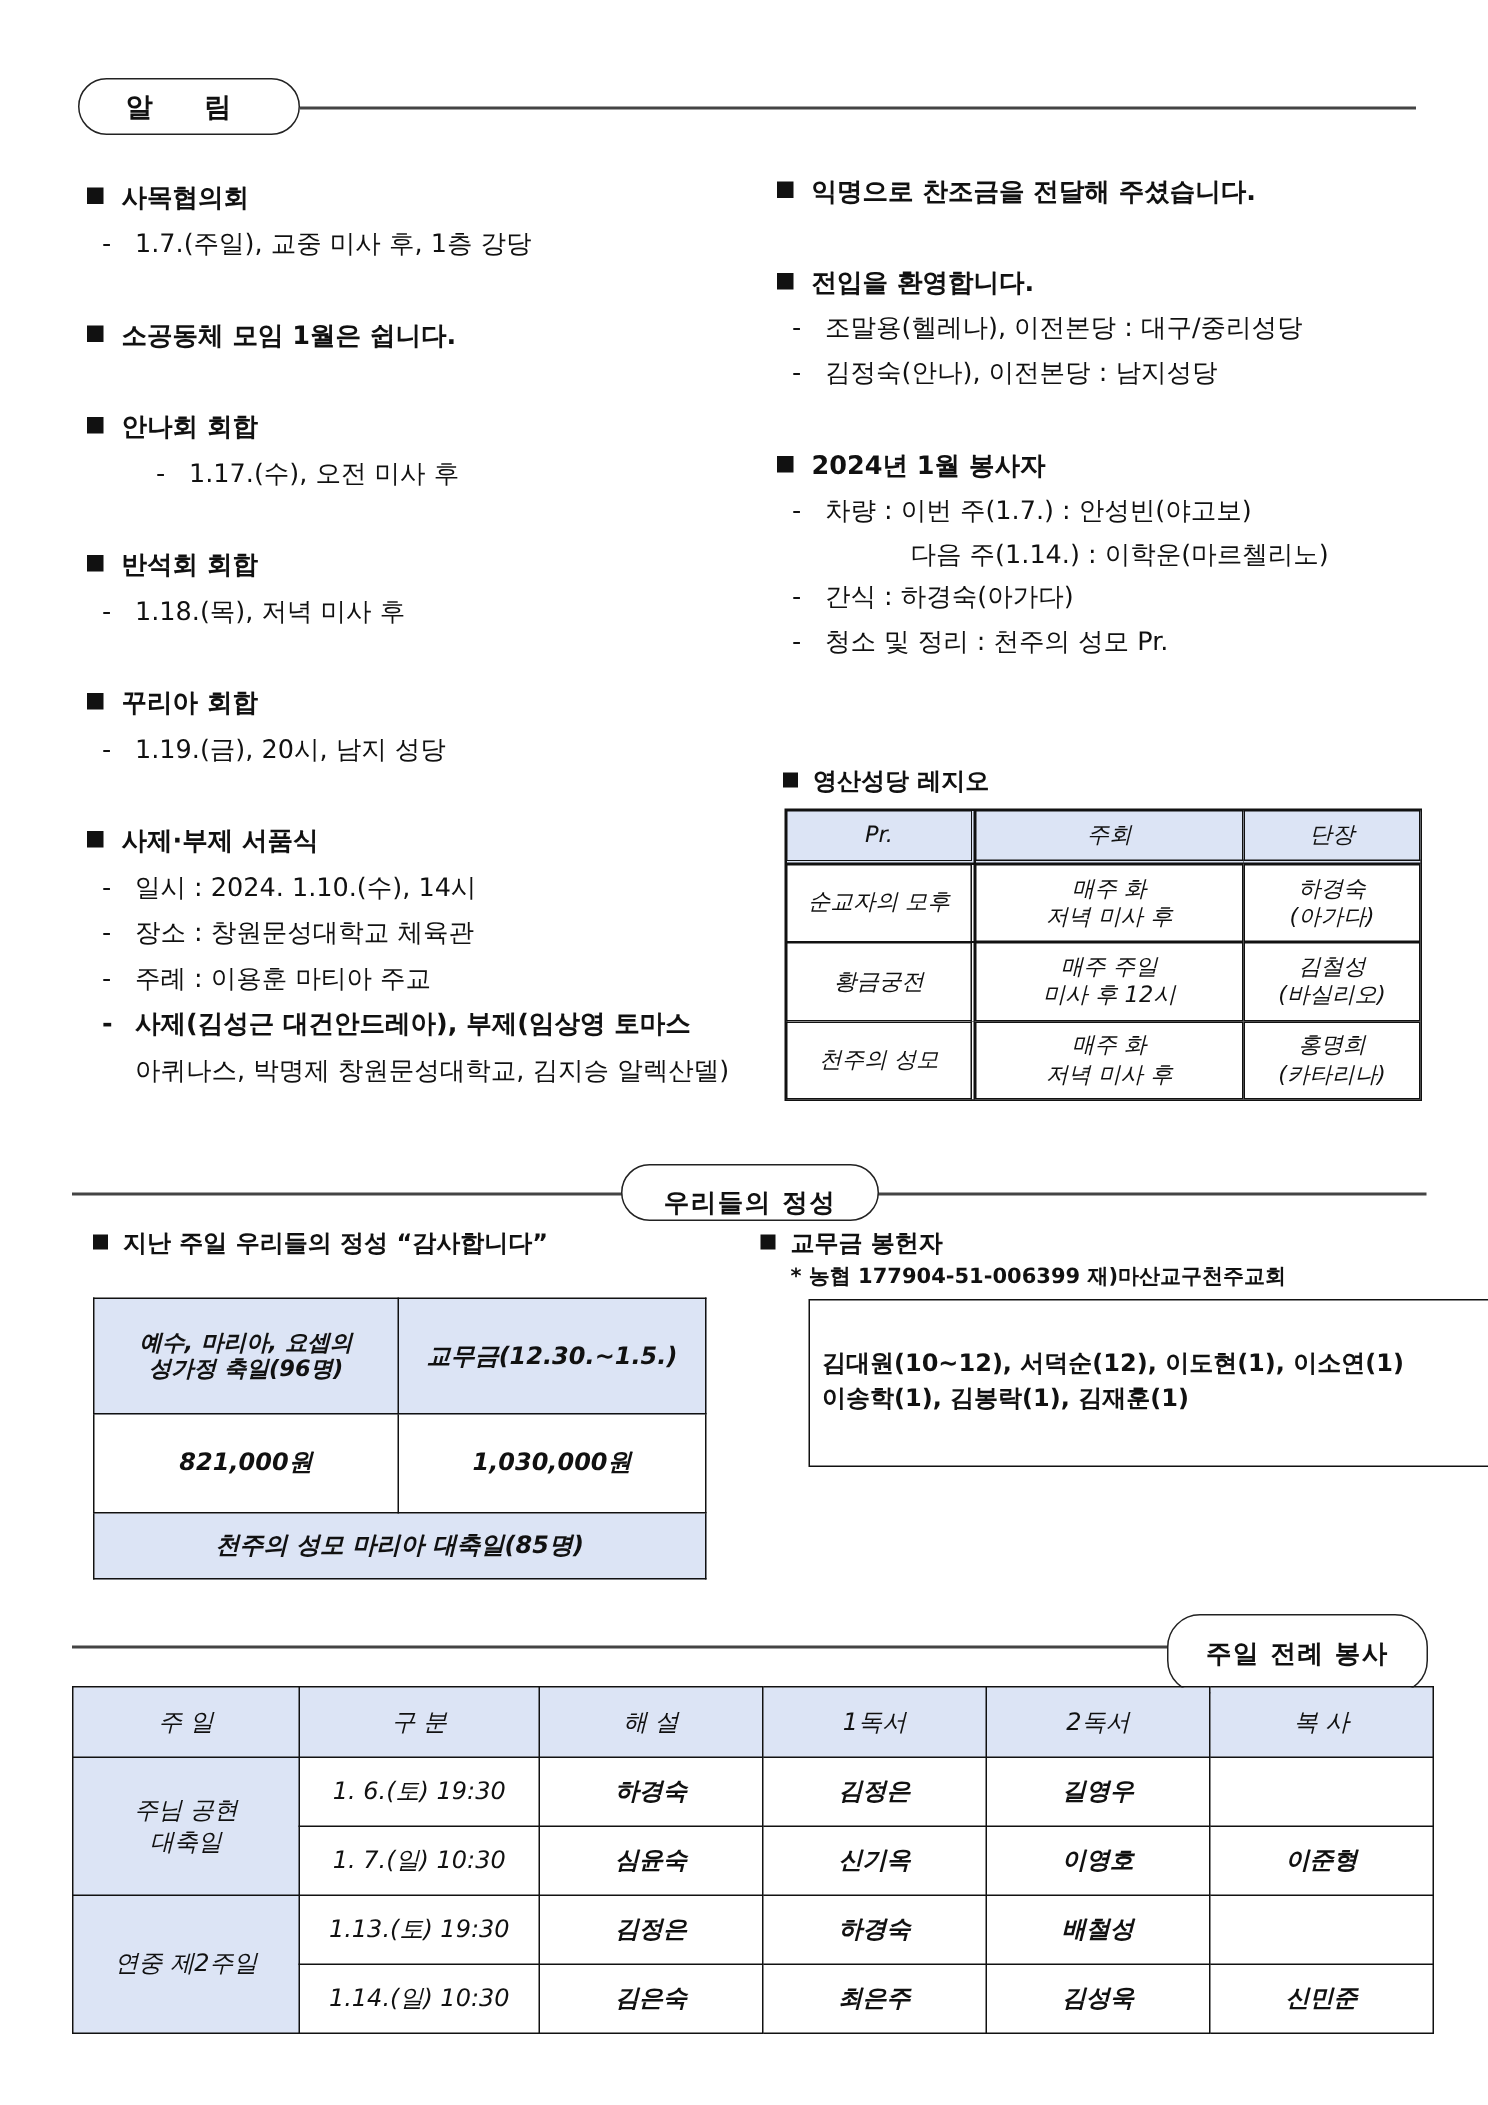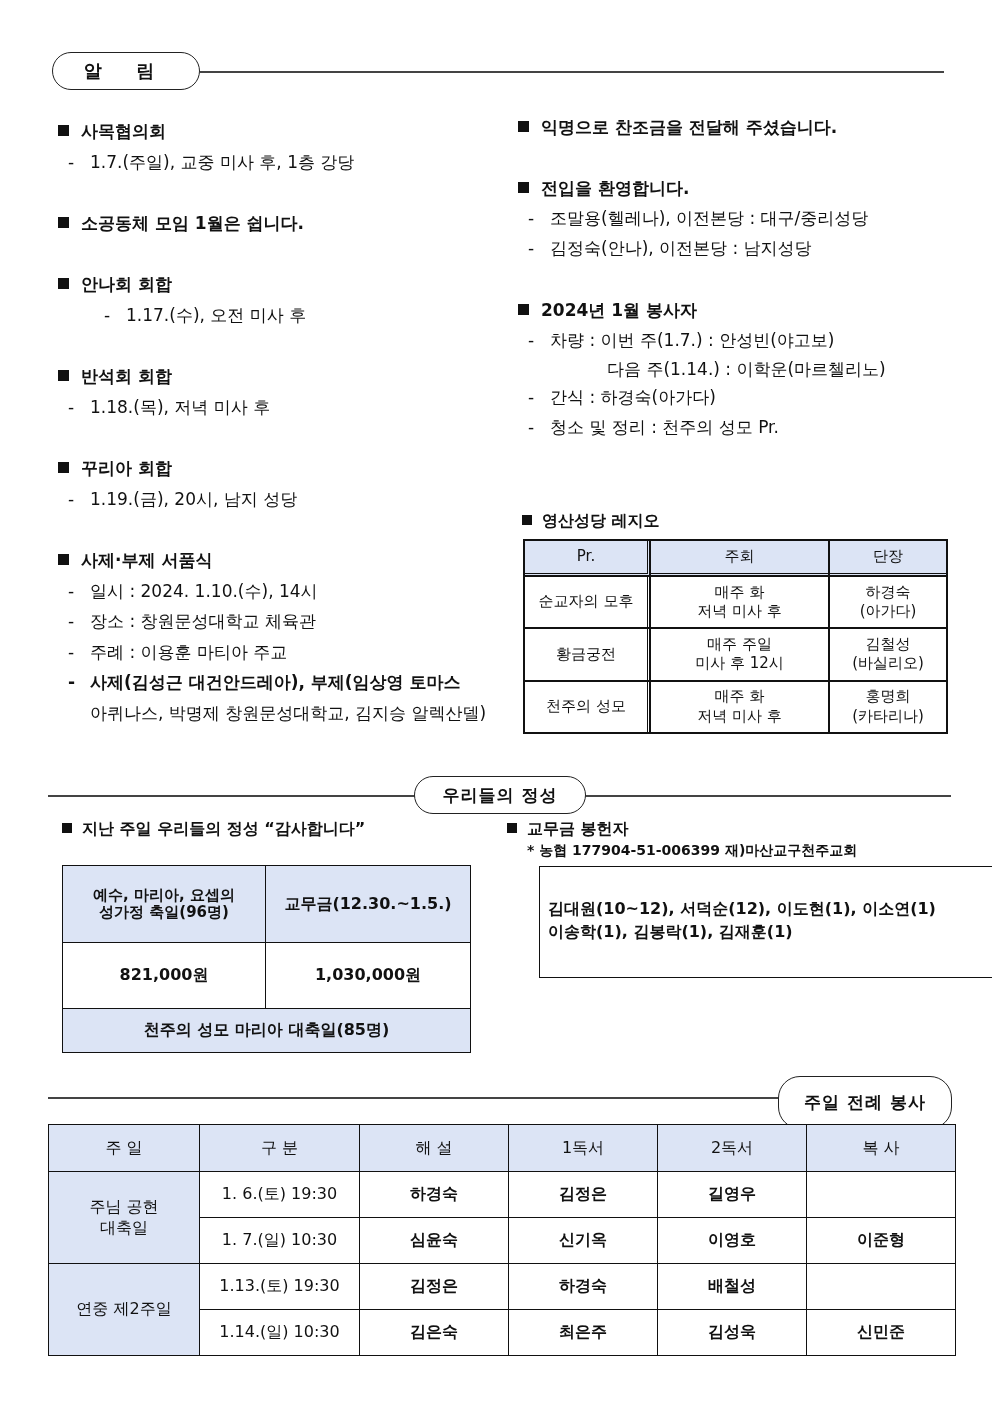--- a/index.html
+++ b/index.html
@@ -7,21 +7,21 @@
   body { position: relative; font-family: "DejaVu Sans", "Liberation Sans", sans-serif; color: #111; overflow: hidden; }
 
   .pill { position: absolute; border: 1.5px solid #222; border-radius: 22px; background: #fff; font-weight: bold; font-size: 17px; display: flex; align-items: center; justify-content: center; letter-spacing: 1px; }
   .hline { position: absolute; height: 1.5px; background: #444; }
 
   .sec-title { position: absolute; font-weight: bold; font-size: 17px; white-space: nowrap; }
   .sec-title .sq { display: inline-block; width: 11px; height: 11px; background: #111; margin-right: 12px; vertical-align: 1px; }
   .line { position: absolute; font-size: 17px; white-space: nowrap; }
   .line .dash { display: inline-block; width: 22px; }
 
-  table { border-collapse: collapse; position: absolute; table-layout: fixed; }
+  table { border-collapse: collapse; position: absolute; table-layout: fixed; font-style: italic; }
   td, th { border: 1px solid #111; text-align: center; vertical-align: middle; font-size: 15px; font-weight: normal; line-height: 1.3; }
   .hdr { background: #dce4f5; }
 
   .legio { border-collapse: separate; border-spacing: 0; border: 1px solid #111; }
   .legio td { border: 1px solid #111; }
   .legio tr.head td { border-bottom: 3px double #111; }
   .legio td.c1 { border-right: 3px double #111; }
 
   .off td { font-size: 16px; }
   .off .bold { font-weight: bold; }
@@ -116,21 +116,21 @@
         </td>
     <td>
           <div>홍명희</div>
           <div>(카타리나)</div>
         </td>
   </tr>
 </tbody>
   </table>
 
 <div class="hline" style="left:48px; top:795px; width:903px;"></div>
-<div class="pill" style="left:414px; top:776px; width:172px; height:38px;">
+<div class="pill" style="left:414px; top:776px; width:172px; height:38px;align-items:flex-end;">
   <span>우리들의 정성</span>
 </div>
 
 <div class="sec-title" style="left:62px; top:819px; font-size:16px;"><span class="sq" style="width:10px;height:10px;margin-right:10px;"></span><span>지난 주일 우리들의 정성 “감사합니다”</span></div>
 
 <table class="off" style="left:62px; top:865px; width:408px; height:188px;">
   <colgroup>
       <col style="width:203px">
       <col style="width:205px">
     </colgroup>

